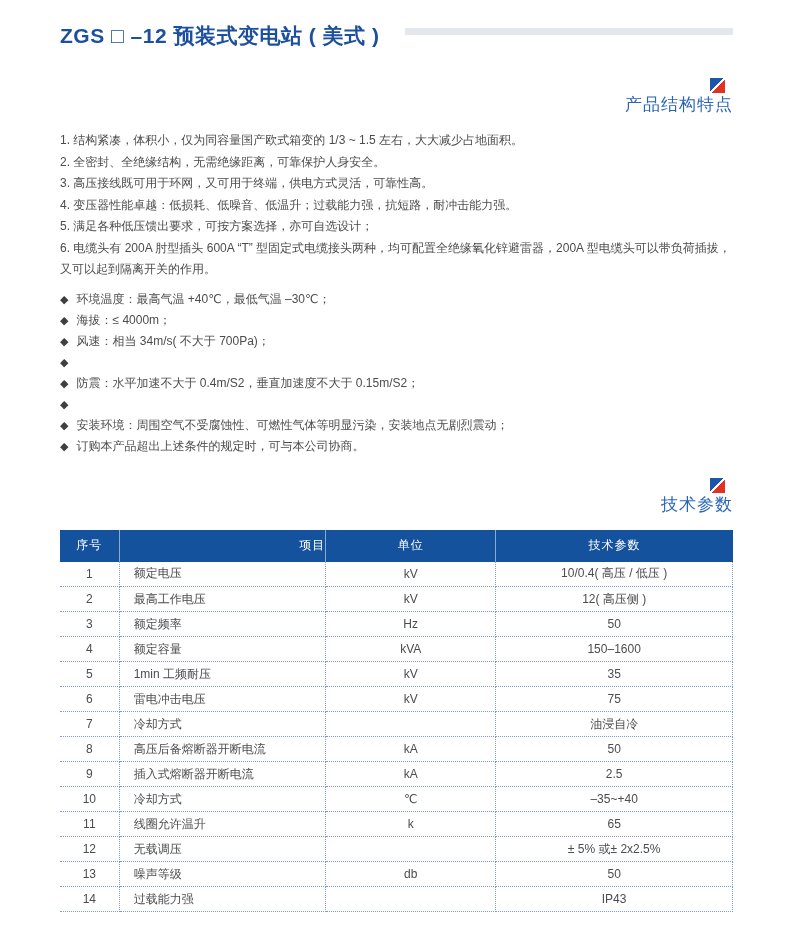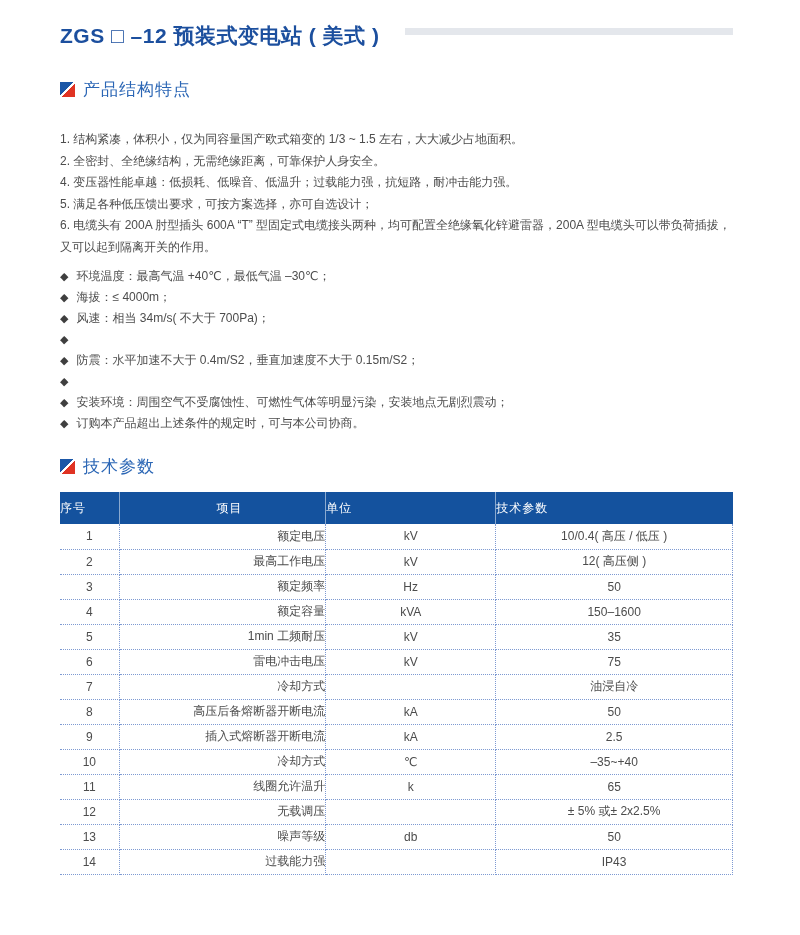--- a/index.html
+++ b/index.html
@@ -23,67 +23,67 @@
 
   
   .title-row{display:flex;align-items:center;gap:12px;}
   .doc-title{
     font-size:21px;font-weight:bold;color:var(--title-blue);
     letter-spacing:0.5px;white-space:nowrap;
   }
   .title-bar{flex:1;height:7px;background:var(--title-bar-gray);margin-left:14px;margin-top:-9px;}
 
   
-  .section-heading{display:flex;align-items:center;}
+  .section-heading{display:flex;align-items:flex-end;flex-direction:column;}
   .section-heading .sq-icon{
     width:15px;height:15px;margin-right:8px;flex:0 0 auto;
     background:linear-gradient(135deg,var(--icon-blue) 0 44%,#ffffff 44% 56%,var(--icon-red) 56% 100%);
   }
   .section-heading .heading-text{
     font-size:17px;color:var(--heading-blue);letter-spacing:1px;
   }
   .sec-features .section-heading{margin-top:28px;}
   .sec-conditions .section-heading{margin-top:25px;}
   .sec-parameters .section-heading{margin-top:21px;}
 
   
-  .feature-list{margin-top:28px;}
+  .feature-list{margin-top:14px;}
   .feature-list p{
     font-size:12px;line-height:21.5px;color:var(--body-text);
   }
 
   
   .conditions-list{margin-top:8px;}
   .conditions-list p{
     font-size:12px;line-height:21px;color:var(--body-text);
     display:flex;align-items:baseline;
   }
   .conditions-list .bullet{
     font-size:11px;margin-right:8px;flex:0 0 auto;color:#3f3f3f;
   }
 
   
   .param-table{
     width:100%;margin-top:14px;border-collapse:collapse;table-layout:fixed;
   }
   .param-table th{
     background:var(--table-header-bg);color:#ffffff;font-weight:normal;
-    font-size:12px;height:32px;text-align:left;letter-spacing:1px;
+    font-size:12px;height:32px;text-align:center;letter-spacing:1px;
   }
   .param-table th:not(:last-child){border-right:1px solid rgba(255,255,255,0.5);}
-  .param-table th.col1{text-align:center;padding-left:14px;}
+  .param-table th.col1{text-align:right;padding-left:14px;}
   .param-table td{
     font-size:12px;height:25px;text-align:center;color:var(--body-text);
     border-bottom:1px dotted var(--dotted-line);
     overflow:hidden;white-space:nowrap;
   }
   .param-table td.col0,.param-table td.col1,.param-table td.col2,.param-table td.col3{
     border-right:1px dotted var(--dotted-line);
   }
-  .param-table td.col1{text-align:right;padding-left:14px;}
+  .param-table td.col1{text-align:left;padding-left:14px;}
   .param-table col.c0{width:8.8%;}
   .param-table col.c1{width:30.7%;}
   .param-table col.c2{width:25.3%;}
   .param-table col.c3{width:35.2%;}
 </style>
 </head>
 <body>
 
 <div class="page">
 
@@ -93,20 +93,21 @@
   </div>
 
   <div class="sec-features">
     <div class="section-heading">
       <span class="sq-icon"></span>
       <span class="heading-text">产品结构特点</span>
     </div>
     <div class="feature-list">
         <p>1. 结构紧凑，体积小，仅为同容量国产欧式箱变的 1/3 ~ 1.5 左右，大大减少占地面积。</p>
         <p>2. 全密封、全绝缘结构，无需绝缘距离，可靠保护人身安全。</p>
+        <p>3. 高压接线既可用于环网，又可用于终端，供电方式灵活，可靠性高。</p>
         <p>4. 变压器性能卓越：低损耗、低噪音、低温升；过载能力强，抗短路，耐冲击能力强。</p>
         <p>5. 满足各种低压馈出要求，可按方案选择，亦可自选设计；</p>
         <p>6. 电缆头有 200A 肘型插头 600A “T” 型固定式电缆接头两种，均可配置全绝缘氧化锌避雷器，200A 型电缆头可以带负荷插拔，又可以起到隔离开关的作用。</p>
       </div>
   </div>
 
   <div class="sec-conditions">
     <div class="conditions-list">
         <p>
           <span class="bullet">◆</span>

